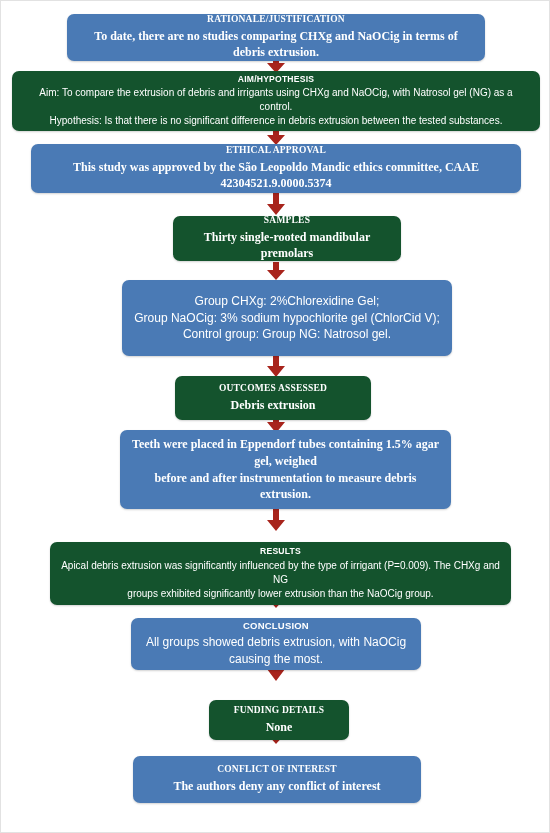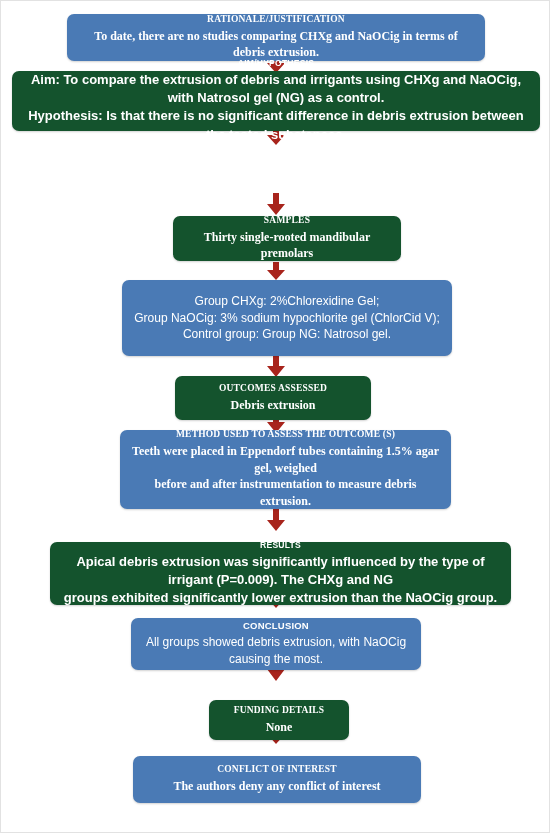--- a/index.html
+++ b/index.html
@@ -56,21 +56,21 @@
     font-family: "Liberation Serif", serif;
     font-weight: bold;
   }
   .sans .title { font-family: "Liberation Sans", sans-serif; font-weight: bold; }
   .sans .line  { font-family: "Liberation Sans", sans-serif; font-weight: normal; }
 
   
   .fs-title-9  .title { font-size: 9.5px; }
   .fs-title-8  .title { font-size: 8.6px; }
   .fs-body-8   .line  { font-size: 12px; }
-  .fs-body-75  .line  { font-size: 13px; font-weight: bold; }
+  .fs-body-75  .line  { font-size: 10px; }
 
   
   .arrow {
     position: absolute;
     width: 24px;
   }
   .arrow svg { display: block; width: 100%; height: 100%; }
 </style>
 </head>
 <body>
@@ -133,39 +133,42 @@
       <div class="title">RATIONALE/JUSTIFICATION</div>
       <div class="line">To date, there are no studies comparing CHXg and NaOCig in terms of debris extrusion.</div>
     </div>
 
     <div class="node light sans fs-title-8 fs-body-75" style="left:11px; top:70px; width:528px; height:60px;">
       <div class="title">AIM/HYPOTHESIS</div>
       <div class="line">Aim: To compare the extrusion of debris and irrigants using CHXg and NaOCig, with Natrosol gel (NG) as a control.</div>
       <div class="line">Hypothesis: Is that there is no significant difference in debris extrusion between the tested substances.</div>
     </div>
 
+    <div class="node dark serif fs-title-9 fs-body-8" style="left:30px; top:143px; width:490px; height:49px;">
+      <div class="title">ETHICAL APPROVAL</div>
+      <div class="line">This study was approved by the São Leopoldo Mandic ethics committee, CAAE 42304521.9.0000.5374</div>
+    </div>
 
     <div class="node light serif fs-title-9 fs-body-8" style="left:172px; top:215px; width:228px; height:45px;">
       <div class="title">SAMPLES</div>
       <div class="line">Thirty single-rooted mandibular premolars</div>
     </div>
 
     <div class="node dark sans fs-title-9 fs-body-8" style="left:121px; top:279px; width:330px; height:76px;">
       <div class="line">Group CHXg: 2%Chlorexidine Gel;</div>
       <div class="line">Group NaOCig: 3% sodium hypochlorite gel (ChlorCid V);</div>
       <div class="line">Control group: Group NG: Natrosol gel.</div>
     </div>
 
     <div class="node light serif fs-title-9 fs-body-8" style="left:174px; top:375px; width:196px; height:44px;">
       <div class="title">OUTCOMES ASSESSED</div>
       <div class="line">Debris extrusion</div>
     </div>
 
     <div class="node dark serif fs-title-9 fs-body-8" style="left:119px; top:429px; width:331px; height:79px;">
-      <div class="title">METHOD USED TO ASSESS THE OUTCOME (S)</div>
       <div class="line">Teeth were placed in Eppendorf tubes containing 1.5% agar gel, weighed</div>
       <div class="line">before and after instrumentation to measure debris extrusion.</div>
     </div>
 
     <div class="node light sans fs-title-8 fs-body-75" style="left:49px; top:541px; width:461px; height:63px;">
       <div class="title">RESULTS</div>
       <div class="line">Apical debris extrusion was significantly influenced by the type of irrigant (P=0.009). The CHXg and NG</div>
       <div class="line">groups exhibited significantly lower extrusion than the NaOCig group.</div>
     </div>
 

